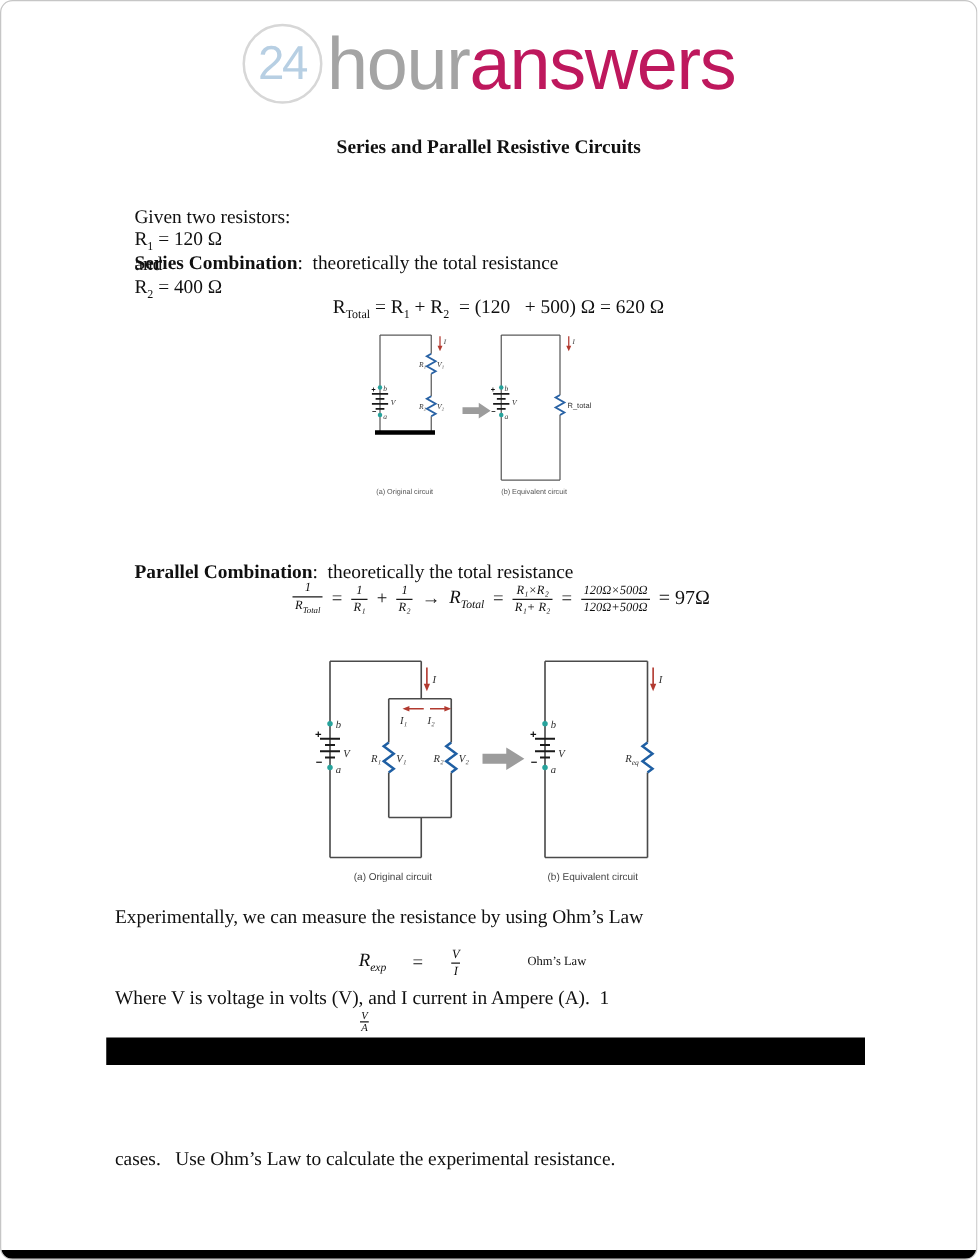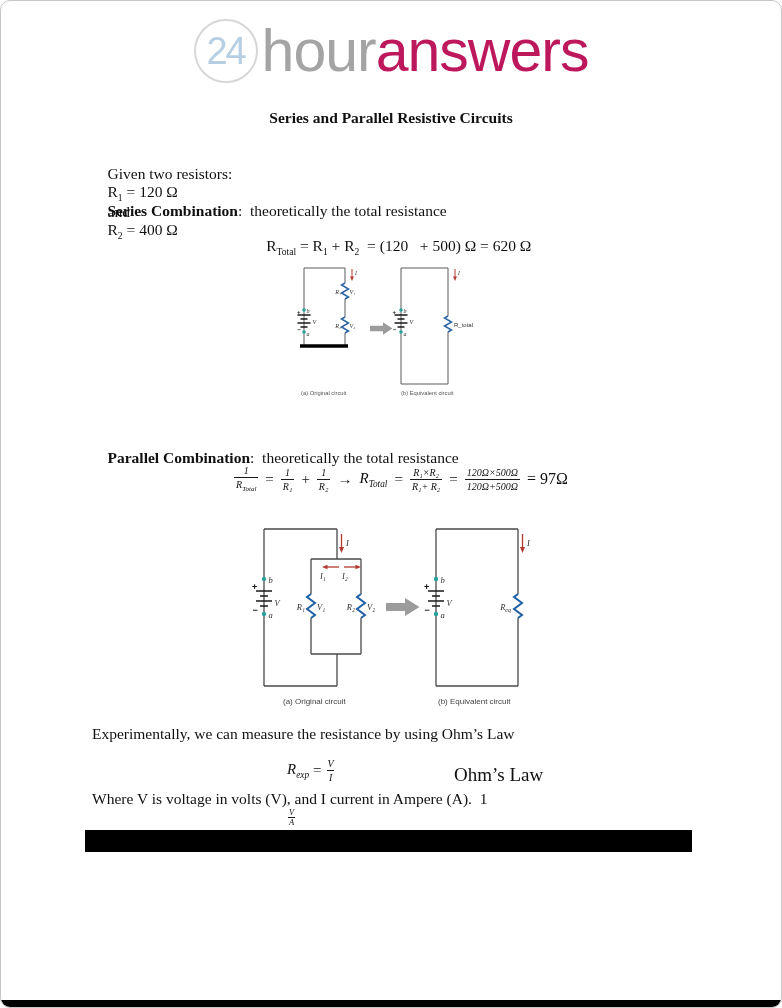--- a/index.html
+++ b/index.html
@@ -34,23 +34,23 @@
   .frac{display:inline-flex;flex-direction:column;align-items:center;line-height:1.1;}
   .frac .fnum{font-size:10px;padding:0 2px 1px;}
   .frac .fden{font-size:10px;border-top:1px solid #1a1a1a;padding:1px 2px 0;}
   .frac .fsub{font-size:7px;}
   .op{font-style:normal;font-size:15px;}
   .mvar{font-style:italic;font-size:15px;}
   .result{font-style:normal;font-size:16px;}
   
   .exp-line{top:724px;}
   .ohm-formula{position:absolute;top:757px;left:286px;display:inline-flex;align-items:center;
-               gap:4px;font-style:italic;font-size:16px;}
+               gap:21px;font-style:italic;font-size:16px;}
   .ohm-formula .frac .fnum,.ohm-formula .frac .fden{font-size:10px;}
-  .ohm-label{position:absolute;top:763px;left:421px;font-size:19px;margin-left:32px;}
+  .ohm-label{position:absolute;top:763px;left:421px;font-size:10px;}
   .where-line{top:789px;display:flex;align-items:center;flex-direction:column;}
   .ifrac{margin:0 3px;font-style:italic;}
   .ifrac .fnum,.ifrac .fden{font-size:8.5px !important;padding:0 1px;}
   
   .redaction-bar{position:absolute;left:84px;top:829px;width:607px;height:22px;background:#000;}
   .below-para{position:absolute;left:91px;top:878px;font-size:15.5px;line-height:19.5px;white-space:pre;}
   .bottom-bar{position:absolute;left:0;bottom:0;width:100%;height:7px;background:#000;}
   
   .svg1{position:absolute;left:296px;top:260px;width:215px;height:142px;}
   .svg2{position:absolute;left:248px;top:516px;width:292px;height:198px;}
@@ -240,17 +240,18 @@
     <span class="frac ifrac">
       <span class="fnum">V</span>
       <span class="fden">A</span>
     </span>
     <span> = 1 Ω</span>
   </div>
 
   <div class="redaction-bar"></div>
 
   <div class="below-para">
+    <div>cases.   Use Ohm’s Law to calculate the experimental resistance.</div>
   </div>
 
   <div class="bottom-bar"></div>
 
 </div>
 
 </body></html>

